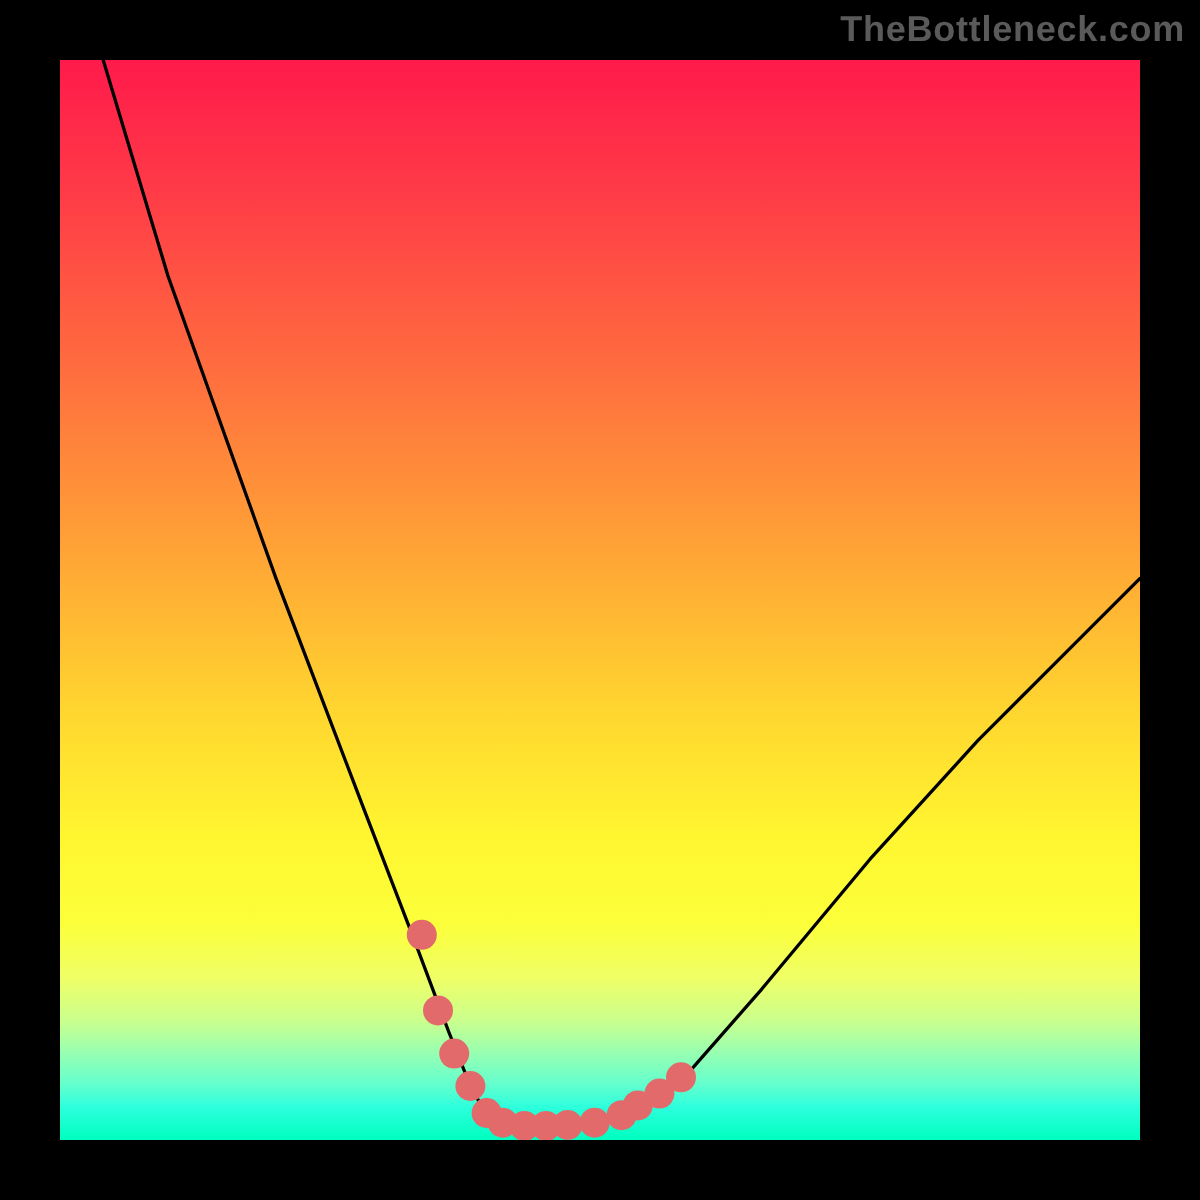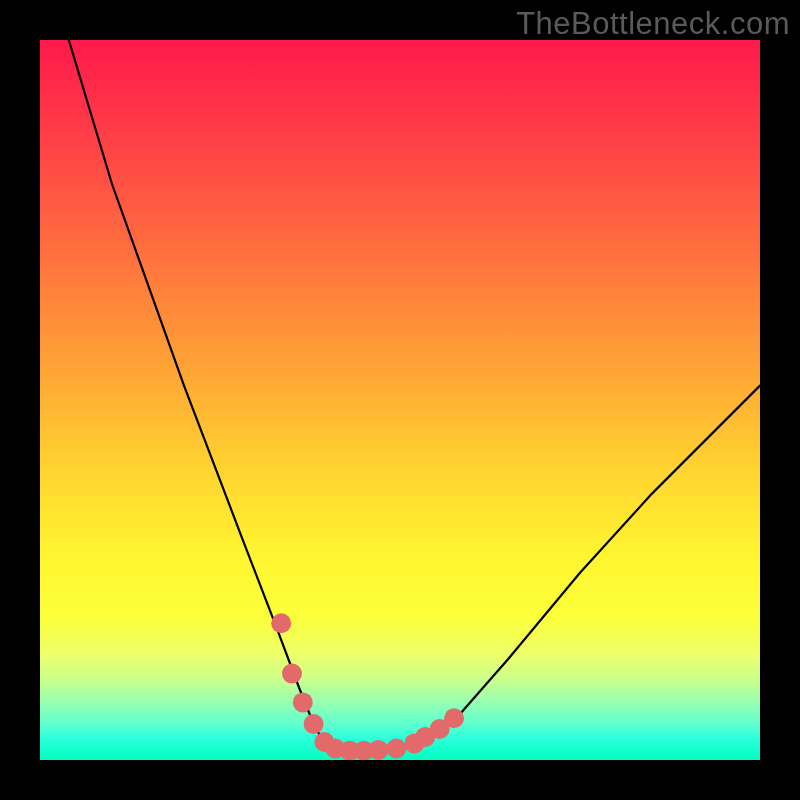--- a/index.html
+++ b/index.html
@@ -38,22 +38,22 @@
       #60ffcf 95%,
       #2cffdc 97%,
       #00ffbf 100%
     );
   }
   .watermark {
     position: absolute;
     top: 6px;
     right: 10px;
     color: #5a5a5a;
-    font-size: 31px;
-    font-weight: 400;
+    font-size: 24px;
+    font-weight: 700;
     letter-spacing: 0.5px;
     user-select: none;
   }
   svg.overlay {
     position: absolute;
     left: 0;
     top: 0;
     width: 720px;
     height: 720px;
   }

